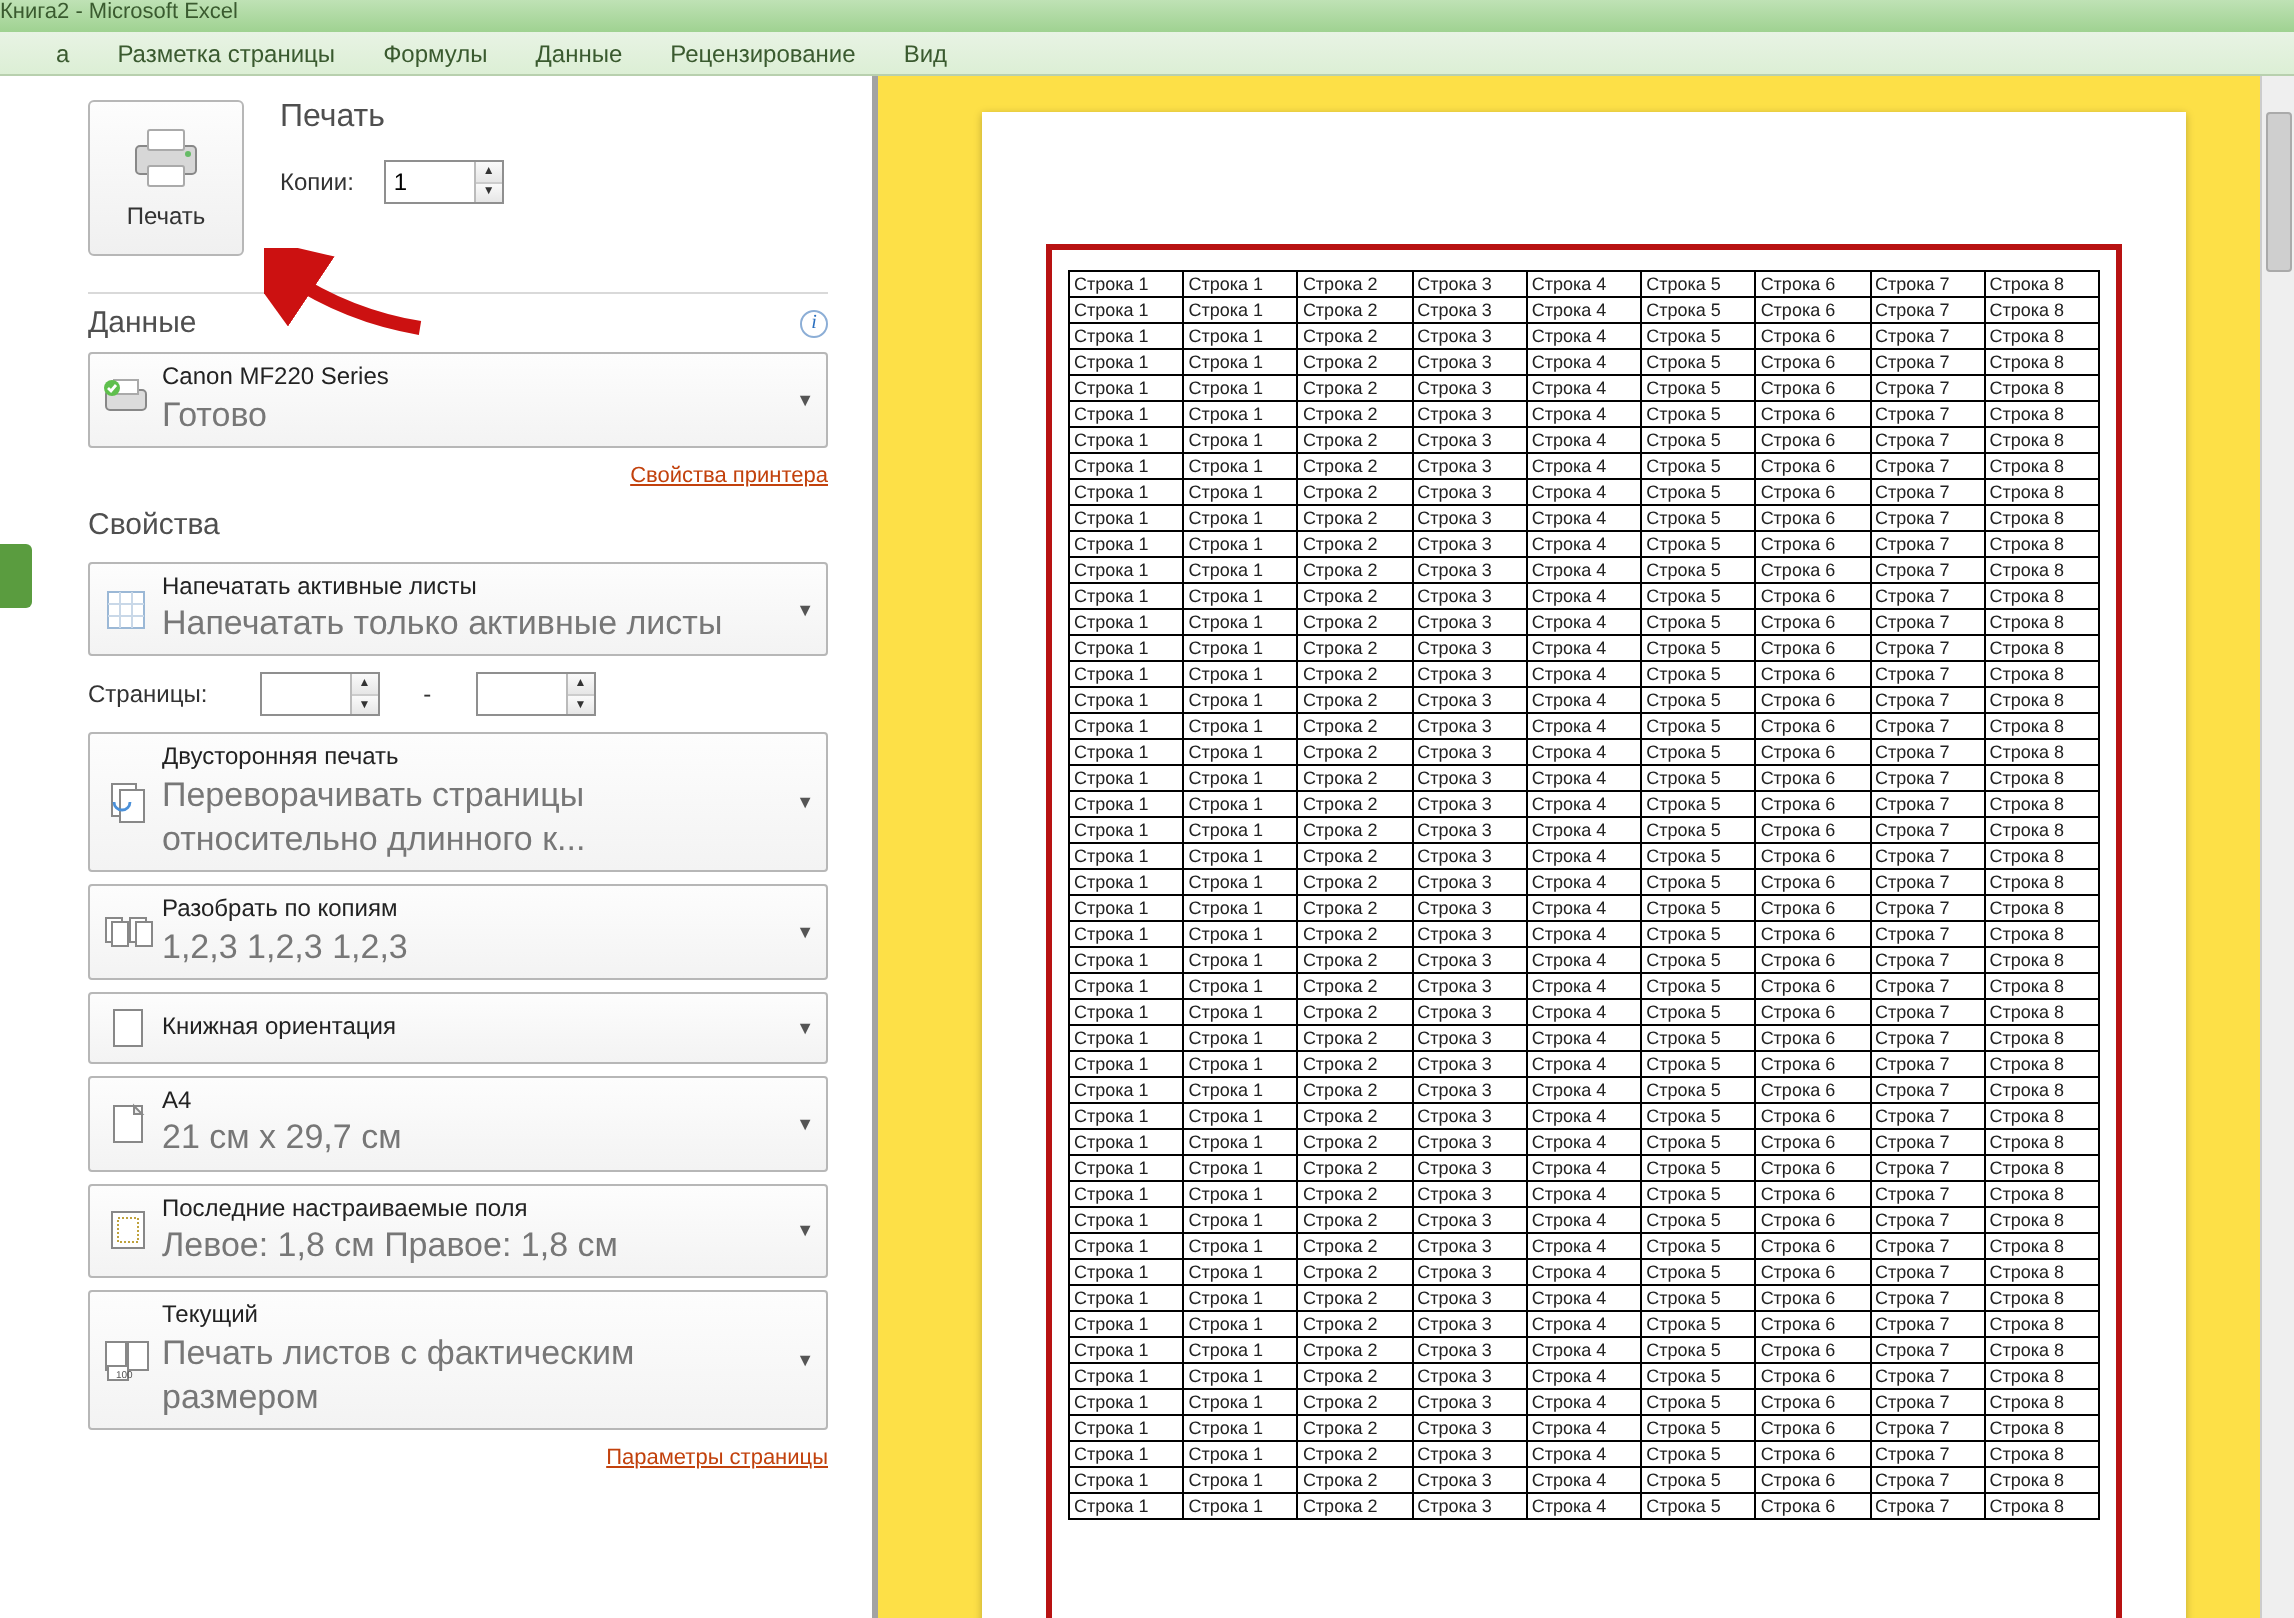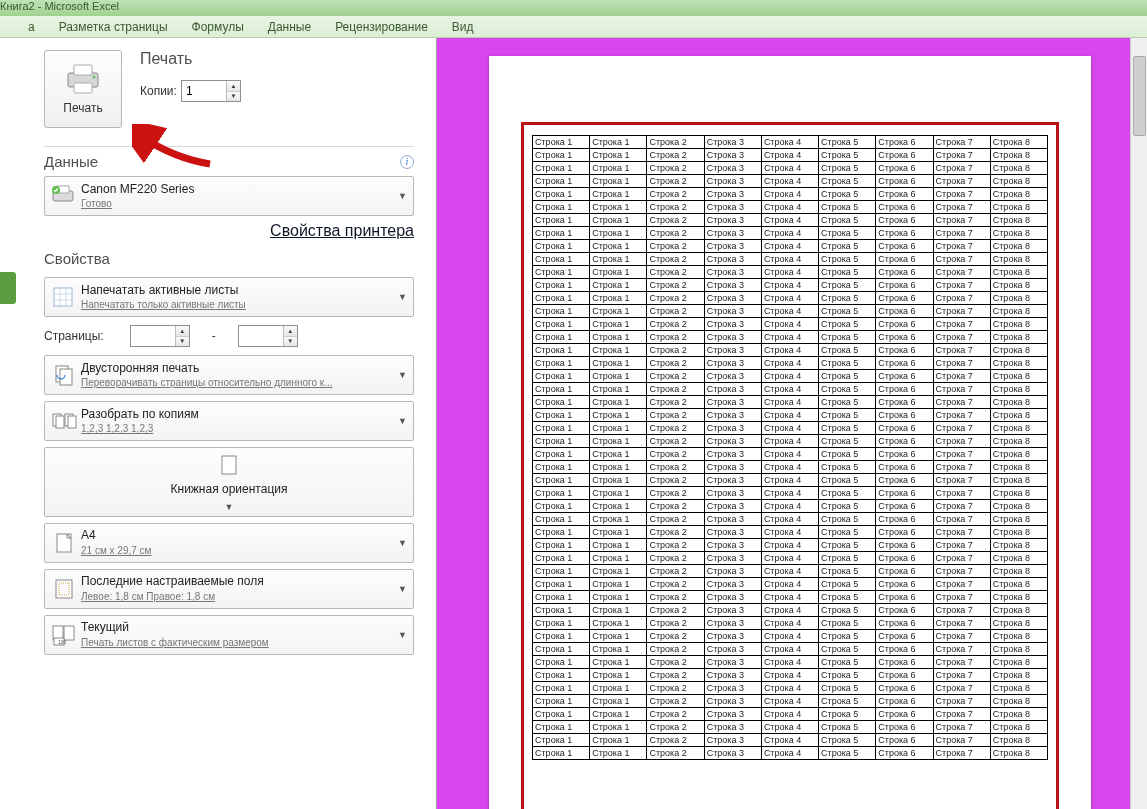--- a/index.html
+++ b/index.html
@@ -73,21 +73,21 @@
     background: linear-gradient(#fdfdfd, #f0f0f0);
     display: flex;
     flex-direction: column;
     align-items: center;
     justify-content: center;
     gap: 6px;
     cursor: pointer;
   }
   .print-btn svg { width: 36px; height: 32px; }
   .print-right .sec-hdr { font-size: 16px; color: #4f4f4f; margin-bottom: 12px; }
-  .copies-row { display: flex; align-items: center; gap: 4px; }
+  .copies-row { display: flex; align-items: center; gap: 15px; }
   .spinner {
     display: inline-flex;
     border: 1px solid #8f8f8f;
     height: 22px;
     background: #fff;
   }
   .spinner input {
     width: 44px;
     border: none;
     padding: 0 4px;
@@ -127,31 +127,31 @@
     padding: 4px 6px;
     margin-top: 6px;
     background: linear-gradient(#fdfdfd,#f3f3f3);
     cursor: pointer;
     min-height: 40px;
     gap: 4px;
   }
   .combo .ico { width: 26px; height: 26px; flex-shrink:0; display:flex;align-items:center;justify-content:center; }
   .combo .txt { flex: 1; line-height: 1.3; }
   .combo .txt .main { color: #222; font-size: 12px; }
-  .combo .txt .sub { color: #777; font-size: 10px; text-decoration: underline; }
+  .combo .txt .sub { color: #777; font-size: 17px; }
   .combo .chev { color:#555; font-size:9px; }
-  .combo.slim { min-height: 34px; flex-direction: column; }
+  .combo.slim { min-height: 34px; }
   .link-row { text-align: right; margin: 6px 0 10px 0; }
-  .link-row a { color: #0f172a; text-decoration: underline; font-size: 16px; cursor:pointer; }
+  .link-row a { color: #c2410c; text-decoration: underline; font-size: 11px; cursor:pointer; }
   .pages-row { display:flex; align-items:center; gap: 22px; margin: 8px 0; }
   .pages-row .lbl { margin-right: 4px; }
   .preview-pane {
     flex: 1;
-    background: #d946ef;
-    border-left: 1px solid #a3a3a3;
+    background: #fde047;
+    border-left: 3px solid #a3a3a3;
     position: relative;
     overflow: hidden;
   }
   .paper {
     position: absolute;
     left: 52px; top: 18px;
     width: 602px; height: 774px;
     background: #fff;
     box-shadow: 0 1px 4px rgba(0,0,0,0.25);
   }
@@ -384,20 +384,21 @@
           <text x="6" y="20" font-size="5" fill="#555">100</text>
         </svg>
       </div>
       <div class="txt">
         <div class="main">Текущий</div>
         <div class="sub">Печать листов с фактическим размером</div>
       </div>
       <div class="chev">▼</div>
     </div>
 
+    <div class="link-row"><a>Параметры страницы</a></div>
   </div>
 
   <div class="preview-pane">
     <div class="paper">
       <div class="print-box">
         <table class="grid" id="preview-table">
             <tbody>
               <tr>
                 <td>Строка 1</td>
                 <td>Строка 1</td>

